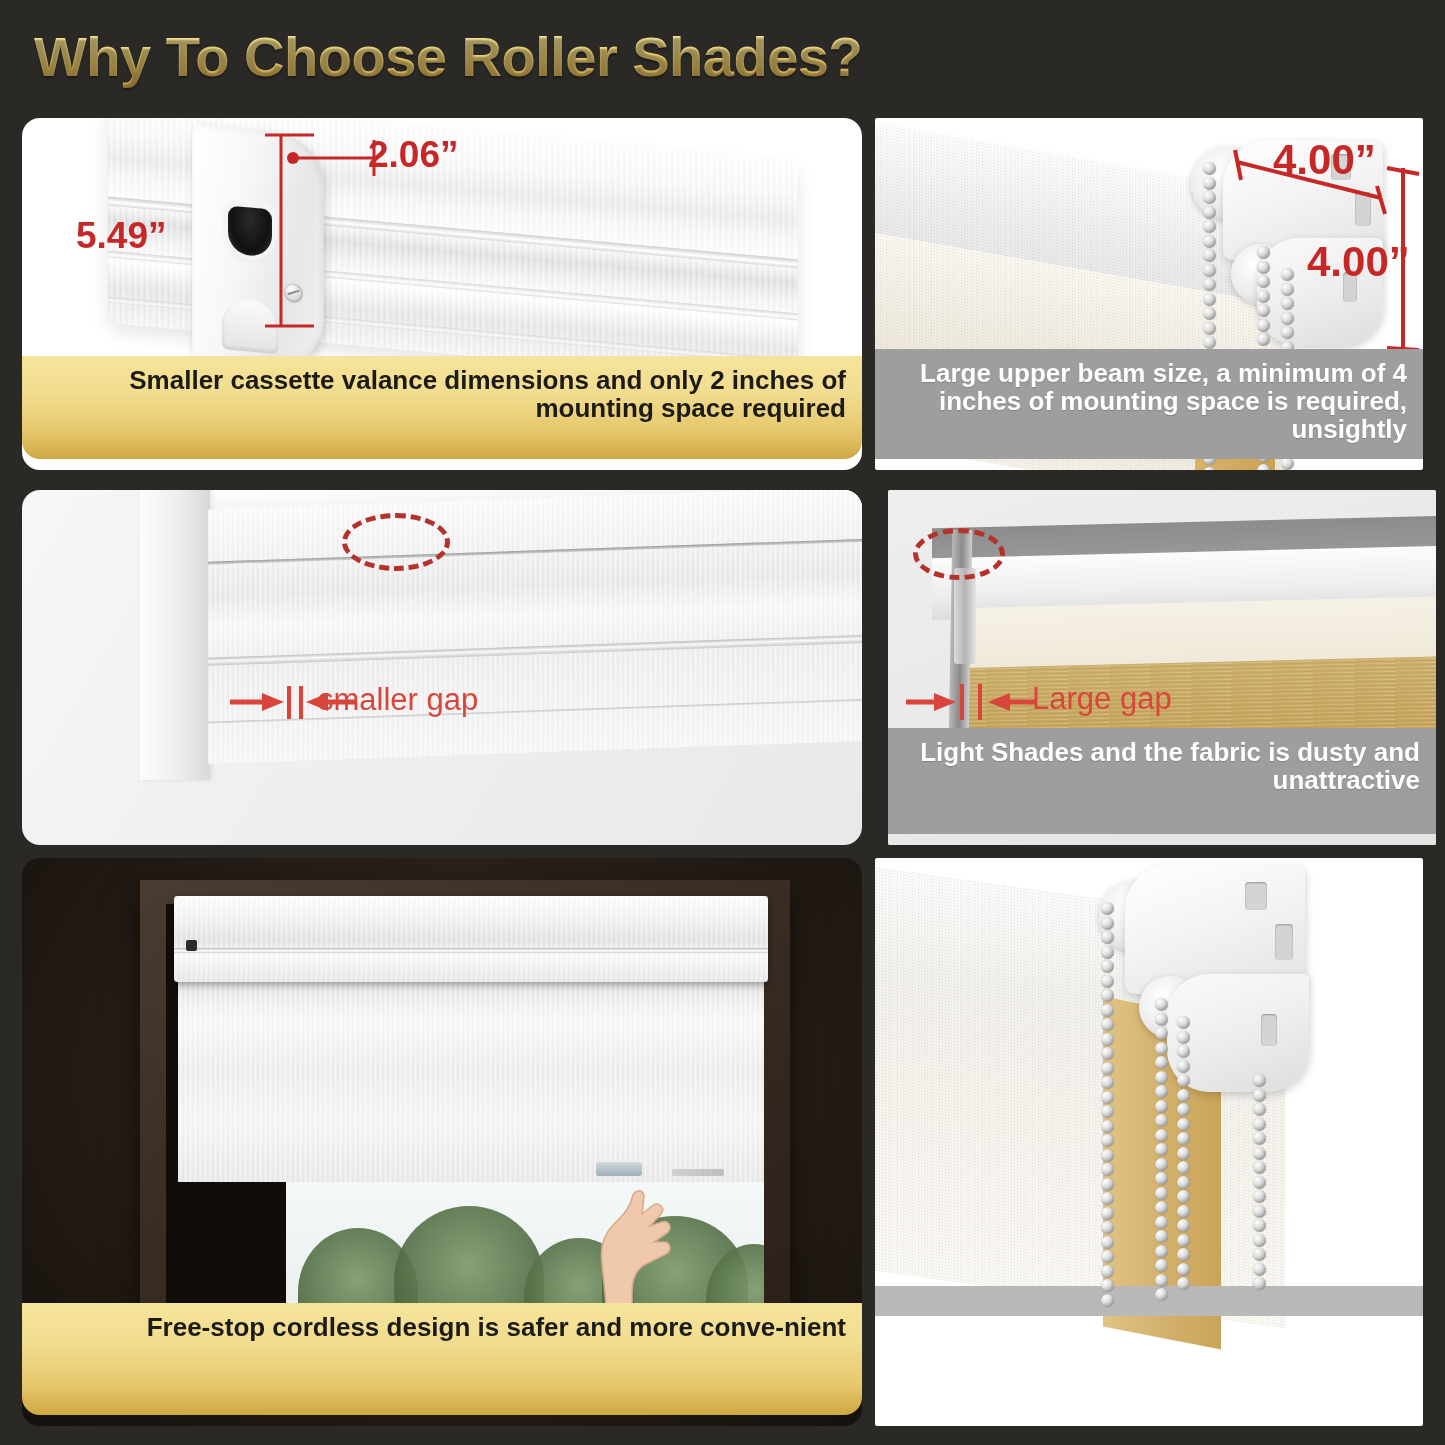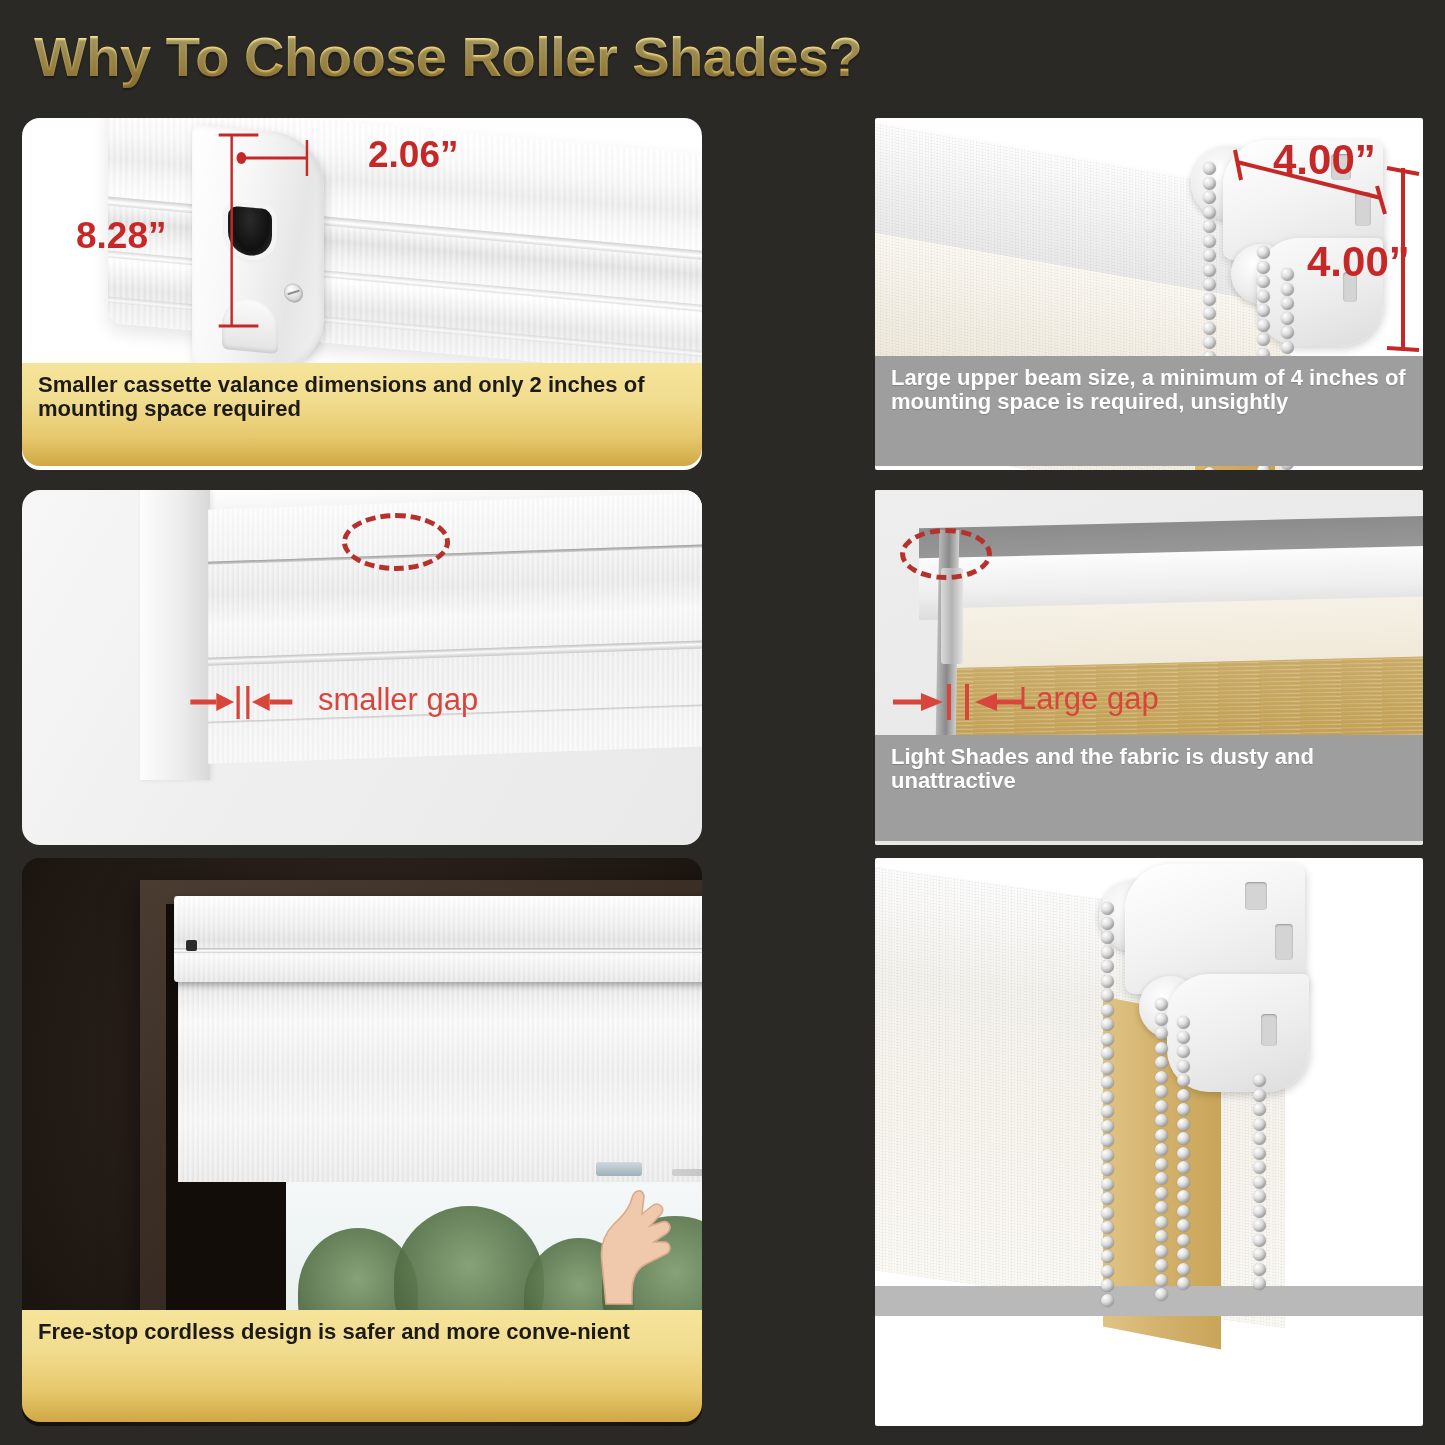--- a/index.html
+++ b/index.html
@@ -32,37 +32,38 @@
     color: transparent;
     -webkit-text-fill-color: transparent;
     text-shadow: 0 2px 2px rgba(0,0,0,0.35);
     white-space: nowrap;
   }
 
   
   .grid { position: absolute; left: 0; top: 0; width: 1445px; height: 1445px; }
 
   .panel { position: absolute; overflow: hidden; background: #fff; }
-  .panel.left  { left: 22px;  width: 680px; border-radius: 18px; }
+  .panel.left  { left: 22px;  width: 840px; border-radius: 18px; }
   .panel.right { left: 875px; width: 548px; border-radius: 2px; text-decoration: underline; }
 
   .r1 { top: 118px; height: 352px; }
   .r2 { top: 490px; height: 355px; }
   .r3 { top: 858px; height: 568px; }
 
   
   .caption {
     position: absolute;
-    left: 0; bottom: 4px;
+    left: 0; bottom: 11px;
     width: 100%;
     padding: 10px 16px 14px 16px;
-    font-size: 22px;
+    font-size: 26px;
     font-weight: bold;
     line-height: 1.08;
     z-index: 40;
+    text-align: right;
   }
   .caption.gold {
     background: linear-gradient(180deg,#f6e49a 0%,#f1dd90 35%,#e7c86d 72%,#cfa844 100%);
     color: #1d1b17;
     border-radius: 0 0 18px 18px;
     height: 103px;
   }
   .caption.gold.tall { height: 112px; margin-top: 12px; }
   .caption.gray {
     background: #9e9e9e;
@@ -259,21 +260,21 @@
     background: linear-gradient(180deg,#9a9a9a,#d4d4d4);
   }
   .dashed-ellipse {
     position: absolute;
     border: 5px dashed #b5312c;
     border-radius: 50%;
     z-index: 32;
   }
 
   
-  .p4-bg { background: #bef264; }
+  .p4-bg { background: #bef264; margin-left: 13px; }
   .p4-wall { position:absolute; left:0; top:0; width:100%; height:100%;
     background: linear-gradient(160deg,#eeeeee,#e4e4e4); }
   .p4-beam-dark {
     position: absolute; left: 44px; top: 32px; width: 520px; height: 46px;
     background: linear-gradient(180deg,#8c8c8c,#9d9d9d);
     transform: skewY(-1.4deg);
   }
   .p4-beam-white {
     position: absolute; left: 44px; top: 62px; width: 520px; height: 62px;
     background: linear-gradient(180deg,#fcfcfc,#eeeeee 60%,#dcdcdc);
@@ -424,21 +425,21 @@
       <line x1="259" y1="17" x2="259" y2="208" stroke="#c62828" stroke-width="3"></line>
       <line x1="243" y1="17" x2="292" y2="17" stroke="#c62828" stroke-width="3"></line>
       <line x1="243" y1="208" x2="292" y2="208" stroke="#c62828" stroke-width="3"></line>
 
       <line x1="268" y1="40" x2="352" y2="40" stroke="#c62828" stroke-width="3"></line>
       <line x1="352" y1="22" x2="352" y2="58" stroke="#c62828" stroke-width="3"></line>
       <circle cx="271" cy="40" r="6" fill="#c62828"></circle>
     </svg>
 
     <div class="dim-label" style="left:346px; top:16px; font-size:37px;">2.06”</div>
-    <div class="dim-label" style="left:54px; top:97px; font-size:37px;">8.28”</div>
+    <div class="dim-label" style="left:54px; top:97px; font-size:37px;">5.49”</div>
 
     <div class="caption gold">Smaller cassette valance dimensions and only 2 inches of mounting space required</div>
   </div>
 
   <div class="panel right r1 p2-bg">
 
     <div class="p2-fabric-top">
         <div class="p2-weave"></div>
       </div>
     <div class="p2-fabric-low">

